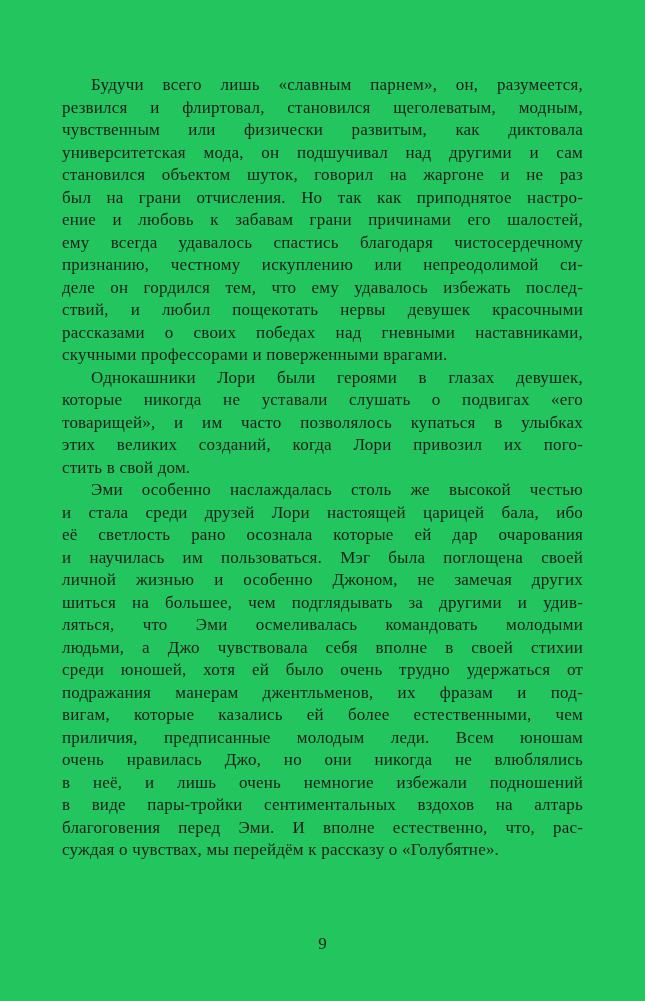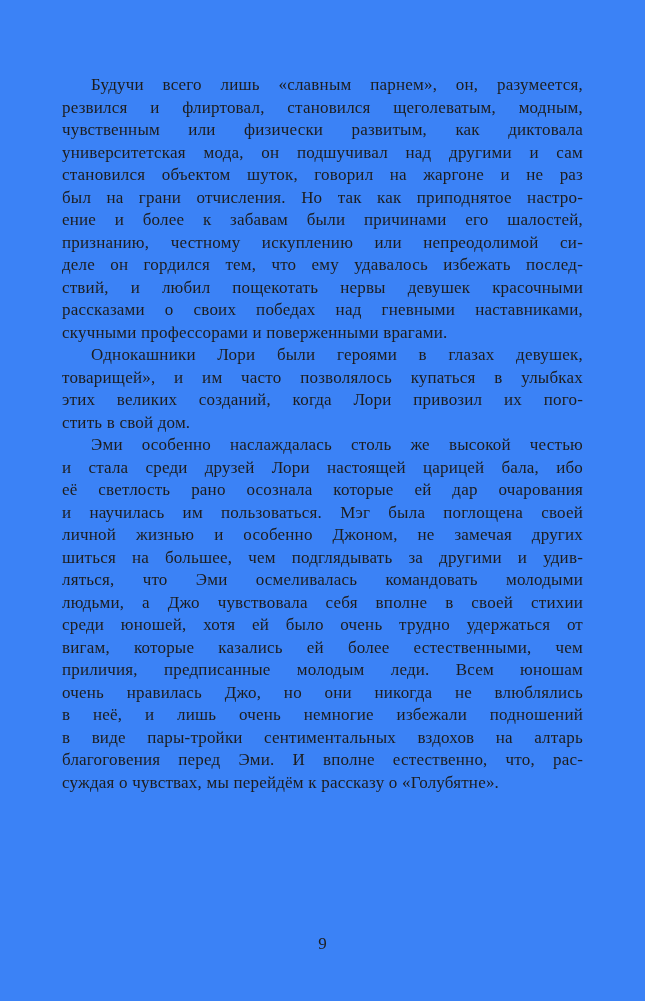--- a/index.html
+++ b/index.html
@@ -4,21 +4,21 @@
 <style>
   html, body {
     margin: 0;
     padding: 0;
     background: #ffffff;
   }
   .page {
     position: relative;
     width: 645px;
     height: 1001px;
-    background: #3b82f6;
+    background: #22c55e;
     font-family: "Liberation Serif", "DejaVu Serif", serif;
     color: #1d1d1d;
     overflow: hidden;
   }
   .text-block {
     position: absolute;
     left: 62px;
     top: 74px;
     width: 521px;
   }
@@ -59,43 +59,46 @@
 
 <div class="page">
   <div class="text-block">
       <div class="paragraph">
         <div class="line para-first">Будучи всего лишь «славным парнем», он, разумеется,</div>
         <div class="line">резвился и флиртовал, становился щеголеватым, модным,</div>
         <div class="line">чувственным или физически развитым, как диктовала</div>
         <div class="line">университетская мода, он подшучивал над другими и сам</div>
         <div class="line">становился объектом шуток, говорил на жаргоне и не раз</div>
         <div class="line">был на грани отчисления. Но так как приподнятое настро-</div>
-        <div class="line">ение и более к забавам были причинами его шалостей,</div>
+        <div class="line">ение и любовь к забавам грани причинами его шалостей,</div>
+        <div class="line">ему всегда удавалось спастись благодаря чистосердечному</div>
         <div class="line">признанию, честному искуплению или непреодолимой си-</div>
         <div class="line">деле он гордился тем, что ему удавалось избежать послед-</div>
         <div class="line">ствий, и любил пощекотать нервы девушек красочными</div>
         <div class="line">рассказами о своих победах над гневными наставниками,</div>
         <div class="line para-last">скучными профессорами и поверженными врагами.</div>
       </div>
       <div class="paragraph">
         <div class="line para-first">Однокашники Лори были героями в глазах девушек,</div>
+        <div class="line">которые никогда не уставали слушать о подвигах «его</div>
         <div class="line">товарищей», и им часто позволялось купаться в улыбках</div>
         <div class="line">этих великих созданий, когда Лори привозил их пого-</div>
         <div class="line para-last">стить в свой дом.</div>
       </div>
       <div class="paragraph">
         <div class="line para-first">Эми особенно наслаждалась столь же высокой честью</div>
         <div class="line">и стала среди друзей Лори настоящей царицей бала, ибо</div>
         <div class="line">её светлость рано осознала которые ей дар очарования</div>
         <div class="line">и научилась им пользоваться. Мэг была поглощена своей</div>
         <div class="line">личной жизнью и особенно Джоном, не замечая других</div>
         <div class="line">шиться на большее, чем подглядывать за другими и удив-</div>
         <div class="line">ляться, что Эми осмеливалась командовать молодыми</div>
         <div class="line">людьми, а Джо чувствовала себя вполне в своей стихии</div>
         <div class="line">среди юношей, хотя ей было очень трудно удержаться от</div>
+        <div class="line">подражания манерам джентльменов, их фразам и под-</div>
         <div class="line">вигам, которые казались ей более естественными, чем</div>
         <div class="line">приличия, предписанные молодым леди. Всем юношам</div>
         <div class="line">очень нравилась Джо, но они никогда не влюблялись</div>
         <div class="line">в неё, и лишь очень немногие избежали подношений</div>
         <div class="line">в виде пары-тройки сентиментальных вздохов на алтарь</div>
         <div class="line">благоговения перед Эми. И вполне естественно, что, рас-</div>
         <div class="line para-last">суждая о чувствах, мы перейдём к рассказу о «Голубятне».</div>
       </div>
     </div>
   <div class="page-number">9</div>

